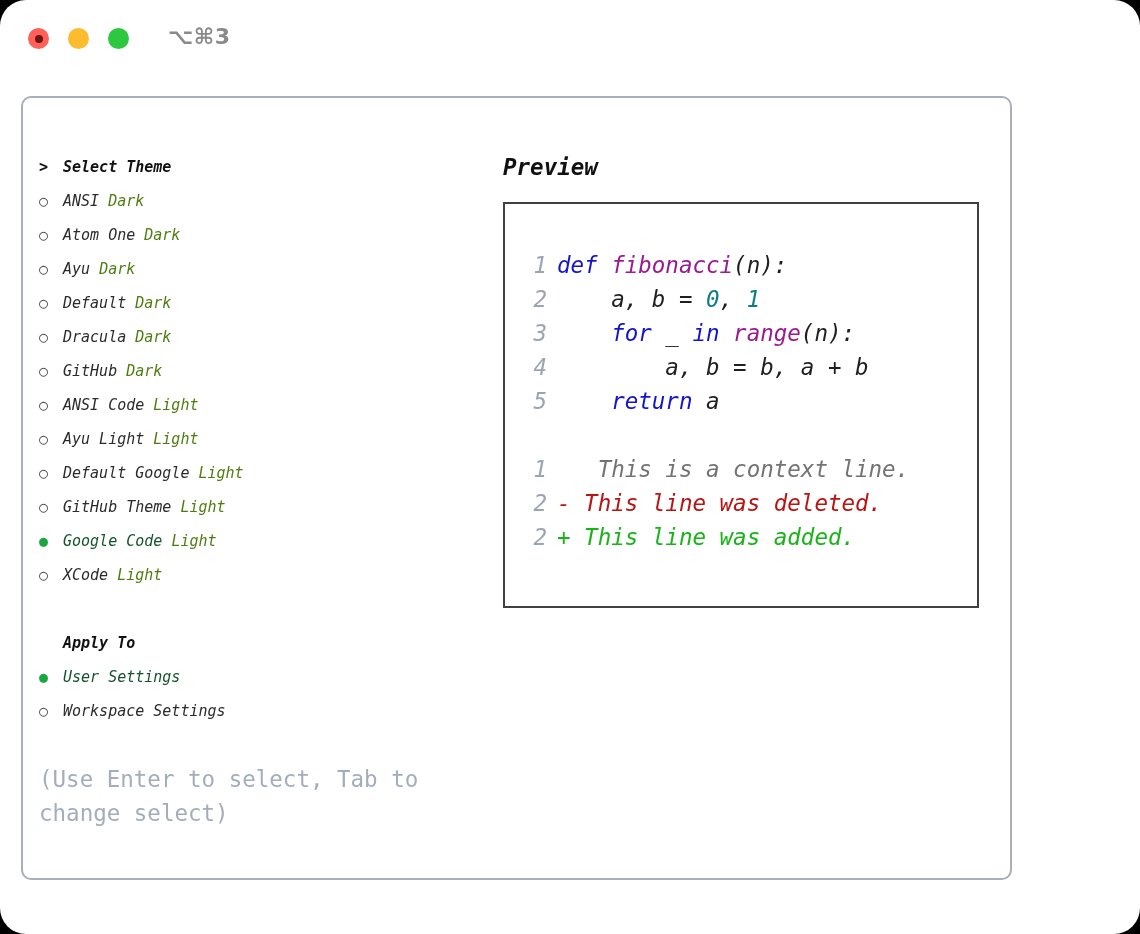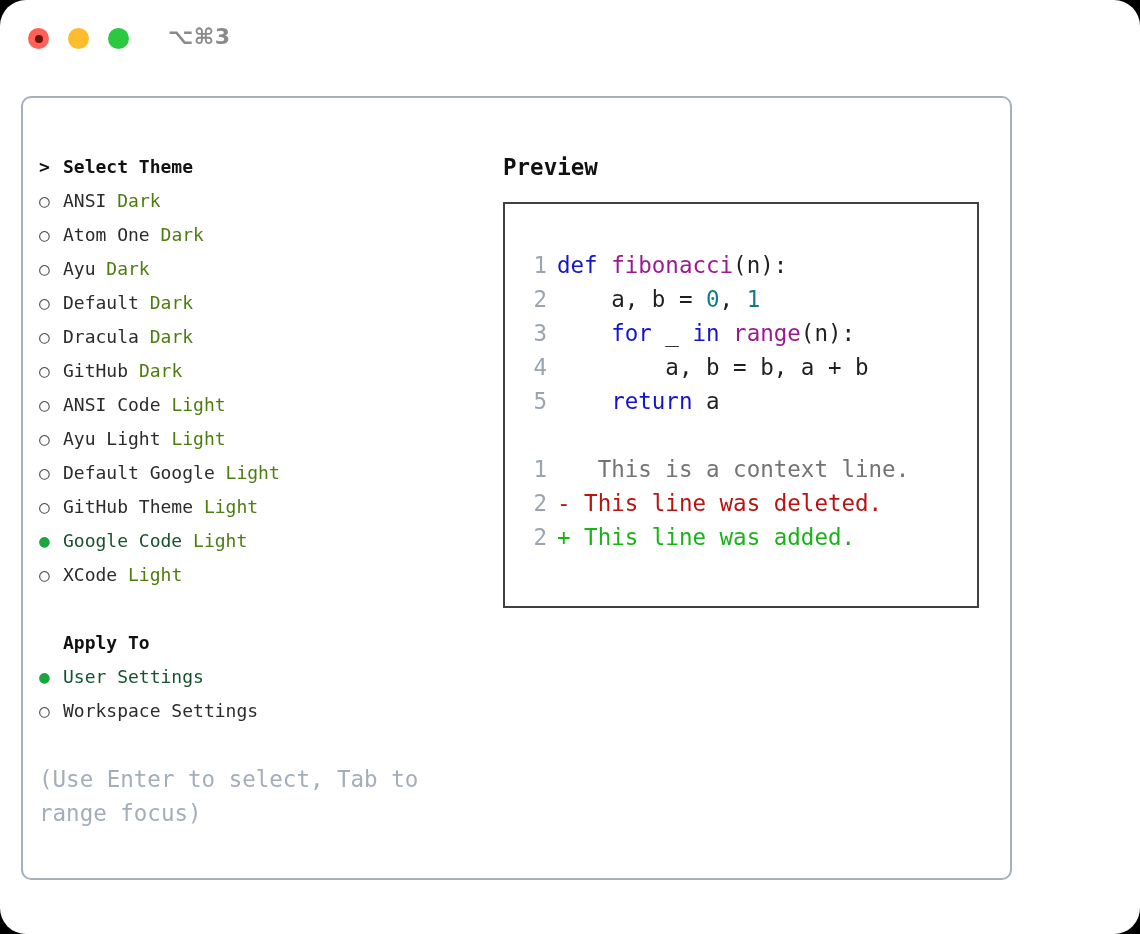--- a/index.html
+++ b/index.html
@@ -80,23 +80,24 @@
   #left-col {
     position: absolute;
     left: 16px;
     top: 52px;
     width: 430px;
   }
 
   .row {
     height: 34px;
     line-height: 34px;
-    font-size: 18px;
+    font-size: 15px;
     white-space: nowrap;
     color: #2b2b2b;
+    font-style: italic;
   }
 
   .section-title {
     font-weight: 700;
     color: #111111;
   }
 
   .marker {
     display: inline-block;
     width: 24px;
@@ -126,20 +127,21 @@
     line-height: 34px;
     color: #a4adbb;
   }
 
   
   #right-col {
     position: absolute;
     left: 480px;
     top: 52px;
     width: 490px;
+    font-style: italic;
   }
   #preview-title {
     font-size: 22.5px;
     line-height: 34px;
     font-weight: 700;
     color: #111111;
   }
 
   #preview-box {
     position: absolute;
@@ -218,21 +220,21 @@
       <div class="row">&nbsp;</div>
 
       <div class="row apply-header">Apply To</div>
 
       <div id="apply-items">
           <div class="row"><span class="marker dot-full">●</span><span class="label-name chosen">User Settings</span></div>
           <div class="row"><span class="marker dot-empty">○</span><span class="label-name">Workspace Settings</span></div>
         </div>
     </div>
 
-    <div id="hint">(Use Enter to select, Tab to range focus)</div>
+    <div id="hint">(Use Enter to select, Tab to change select)</div>
 
     <div id="right-col">
       <div id="preview-title">Preview</div>
 
       <div id="preview-box">
         <div id="code-area"><span class="cl"><span class="gutter">1</span><span class="kw">def</span><span class="pl"> </span><span class="fn">fibonacci</span><span class="pl">(n):</span></span><span class="cl"><span class="gutter">2</span><span class="pl">    a, b = </span><span class="num">0</span><span class="pl">, </span><span class="num">1</span></span><span class="cl"><span class="gutter">3</span><span class="pl">    </span><span class="kw">for</span><span class="pl"> _ </span><span class="kw">in</span><span class="pl"> </span><span class="fn">range</span><span class="pl">(n):</span></span><span class="cl"><span class="gutter">4</span><span class="pl">        a, b = b, a + b</span></span><span class="cl"><span class="gutter">5</span><span class="pl">    </span><span class="kw">return</span><span class="pl"> a</span></span><span class="blankline"> </span><span class="cl"><span class="gutter">1</span><span class="d-ctx"> </span><span class="d-ctx">  This is a context line.</span></span><span class="cl"><span class="gutter">2</span><span class="d-del">-</span><span class="d-del"> This line was deleted.</span></span><span class="cl"><span class="gutter">2</span><span class="d-add">+</span><span class="d-add"> This line was added.</span></span></div>
       </div>
     </div>
 
   </div>

